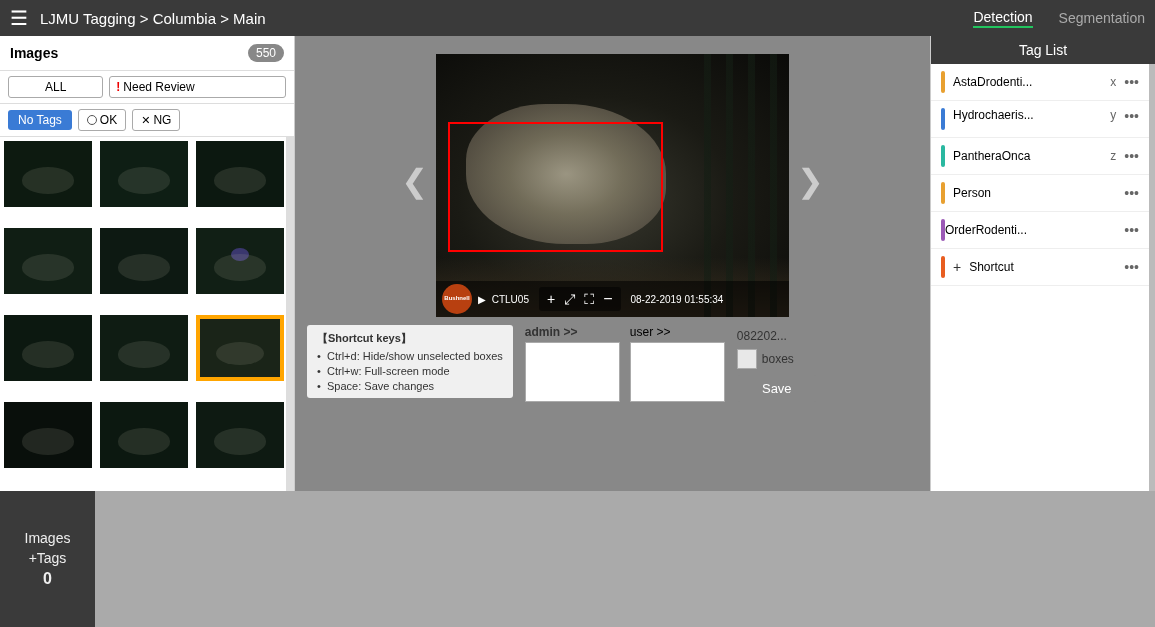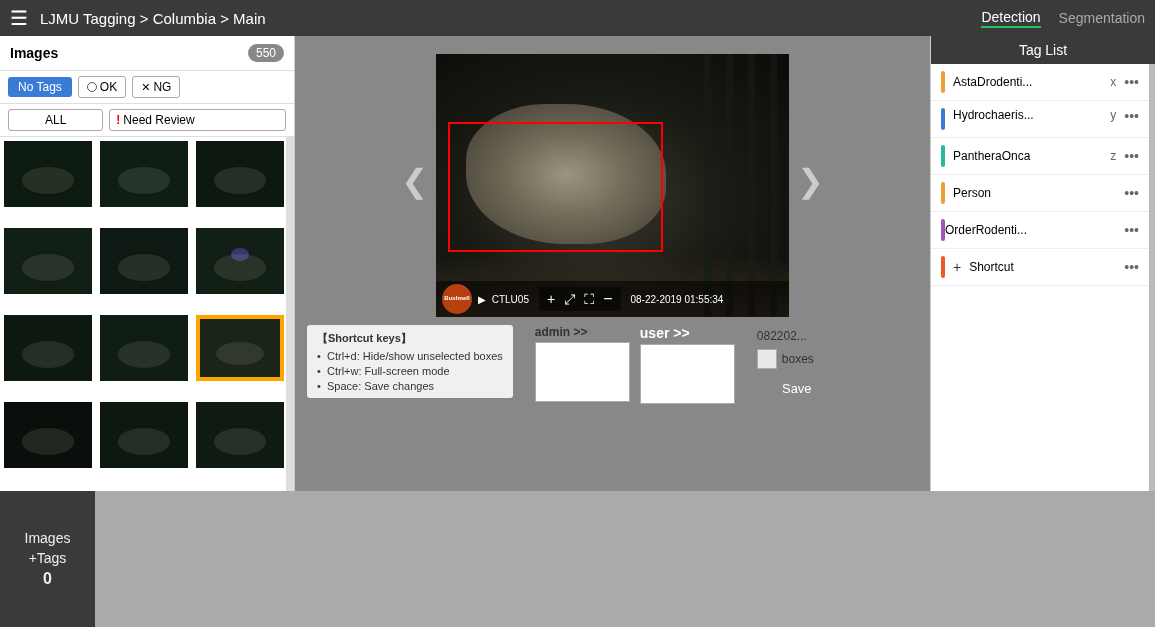--- a/index.html
+++ b/index.html
@@ -204,46 +204,46 @@
       );
     }
   </style>
 </head>
 <body>
 
 <div id="topbar">
   <span style="font-size:20px; cursor:pointer;">☰</span>
   <span style="font-size:15px; flex:1;">LJMU Tagging &gt; Columbia &gt; Main</span>
   <span style="color:#fff; font-size:14px; cursor:pointer; border-bottom:2px solid #22c55e; padding-bottom:1px;">Detection</span>
-  <span style="color:#aaa; font-size:14px; cursor:pointer; margin-left:6px;">Segmentation</span>
+  <span style="color:#aaa; font-size:14px; cursor:pointer; margin-left:14px;">Segmentation</span>
 </div>
 
 <div id="main-layout">
 
   <div id="sidebar">
     <div id="sidebar-header">
       <span style="font-size:14px; font-weight:bold;">Images</span>
       <span style="background:#888; color:#fff; border-radius:10px; padding:2px 8px; font-size:12px;">550</span>
+    </div>
+    <div id="filter-row" style="display:flex;padding:5px 8px;gap:6px;border-bottom:1px solid #ddd;">
+      <button style="flex:1;background:#fff;border:1px solid #aaa;border-radius:3px;padding:3px 6px;font-size:12px;cursor:pointer;">ALL</button>
+      <button style="flex:2;background:#fff;border:1px solid #aaa;border-radius:3px;padding:3px 6px;font-size:12px;cursor:pointer;display:flex;align-items:center;gap:3px;">
+        <span style="color:#e00;font-weight:bold;">!</span>
+        <span>Need Review</span>
+      </button>
     </div>
     <div id="tag-filter-row" style="display:flex;padding:5px 8px;gap:6px;border-bottom:1px solid #ddd;align-items:center;">
       <button style="background:#3a7bd5;color:#fff;border:none;border-radius:3px;padding:3px 10px;font-size:12px;cursor:pointer;">No Tags</button>
       <button style="background:#fff;border:1px solid #aaa;border-radius:3px;padding:3px 8px;font-size:12px;cursor:pointer;display:flex;align-items:center;gap:3px;">
         <span style="border:1px solid #555;border-radius:50%;width:10px;height:10px;display:inline-block;"></span>
         <span>OK</span>
       </button>
       <button style="background:#fff;border:1px solid #aaa;border-radius:3px;padding:3px 8px;font-size:12px;cursor:pointer;display:flex;align-items:center;gap:3px;">
         <span style="font-size:11px;">✕</span>
         <span>NG</span>
-      </button>
-    </div>
-    <div id="filter-row" style="display:flex;padding:5px 8px;gap:6px;border-bottom:1px solid #ddd;">
-      <button style="flex:1;background:#fff;border:1px solid #aaa;border-radius:3px;padding:3px 6px;font-size:12px;cursor:pointer;">ALL</button>
-      <button style="flex:2;background:#fff;border:1px solid #aaa;border-radius:3px;padding:3px 6px;font-size:12px;cursor:pointer;display:flex;align-items:center;gap:3px;">
-        <span style="color:#e00;font-weight:bold;">!</span>
-        <span>Need Review</span>
       </button>
     </div>
 
     <div id="image-grid" style="display:grid;grid-template-columns:repeat(3,1fr);gap:2px;padding:4px;overflow-y:auto;flex:1;position:relative;">
 
       <div class="thumb">
           <div class="scene-img"></div>
         </div>
       <div class="thumb">
           <div class="scene-img" style="background:#0e1e14;"></div>
@@ -312,21 +312,21 @@
             <button style="color:#fff;background:none;border:none;font-size:14px;cursor:pointer;padding:1px 3px;">⛶</button>
             <button style="color:#fff;background:none;border:none;font-size:16px;cursor:pointer;padding:1px 3px;">−</button>
           </div>
           <span style="margin-left:4px;">08-22-2019  01:55:34</span>
         </div>
       </div>
 
       <button style="font-size:32px;color:#ccc;background:none;border:none;cursor:pointer;line-height:1;">❯</button>
     </div>
 
-    <div id="bottom-controls" style="display:flex;gap:22px;margin-top:8px;align-items:flex-start;width:100%;padding:0 12px;">
+    <div id="bottom-controls" style="display:flex;gap:12px;margin-top:8px;align-items:flex-start;width:100%;padding:0 12px;">
 
       <div style="font-size:11px;color:#333;background:#f0f0f0;padding:6px 10px;border-radius:3px;min-width:180px;">
         <div style="font-weight:bold;margin-bottom:4px;">【Shortcut keys】</div>
         <ul style="list-style:none;padding-left:0;">
           <li style="padding-left:10px;position:relative;">
             <span style="position:absolute;left:0;">•</span>
             <span>Ctrl+d: Hide/show unselected boxes</span>
           </li>
           <li style="padding-left:10px;position:relative;margin-top:3px;">
             <span style="position:absolute;left:0;">•</span>
@@ -338,21 +338,21 @@
           </li>
         </ul>
       </div>
 
       <div style="display:flex;gap:10px;align-items:flex-start;">
         <div style="display:flex;flex-direction:column;gap:3px;">
           <label style="font-size:12px;font-weight:bold;color:#333;">admin &gt;&gt;</label>
           <textarea style="width: 95px; height: 60px; border: 1px solid rgb(170, 170, 170); resize: none; font-size: 11px;"></textarea>
         </div>
         <div style="display:flex;flex-direction:column;gap:3px;">
-          <label style="font-size:14px;font-weight:bold;color:#ffffff;">user &gt;&gt;</label>
+          <label style="font-size:12px;font-weight:normal;color:#000000;">user &gt;&gt;</label>
           <textarea style="width: 95px; height: 60px; border: 1px solid rgb(170, 170, 170); resize: none; font-size: 11px;"></textarea>
         </div>
       </div>
 
       <div style="display:flex;flex-direction:column;gap:6px;margin-top:4px;">
         <span style="font-size:12px;color:#333;">082202...</span>
         <div style="display:flex;align-items:center;gap:5px;">
           <div style="width:20px;height:20px;border:1px solid #aaa;background:#e8e8e8;display:inline-block;"></div>
           <span style="font-size:12px;color:#333;">boxes</span>
         </div>

